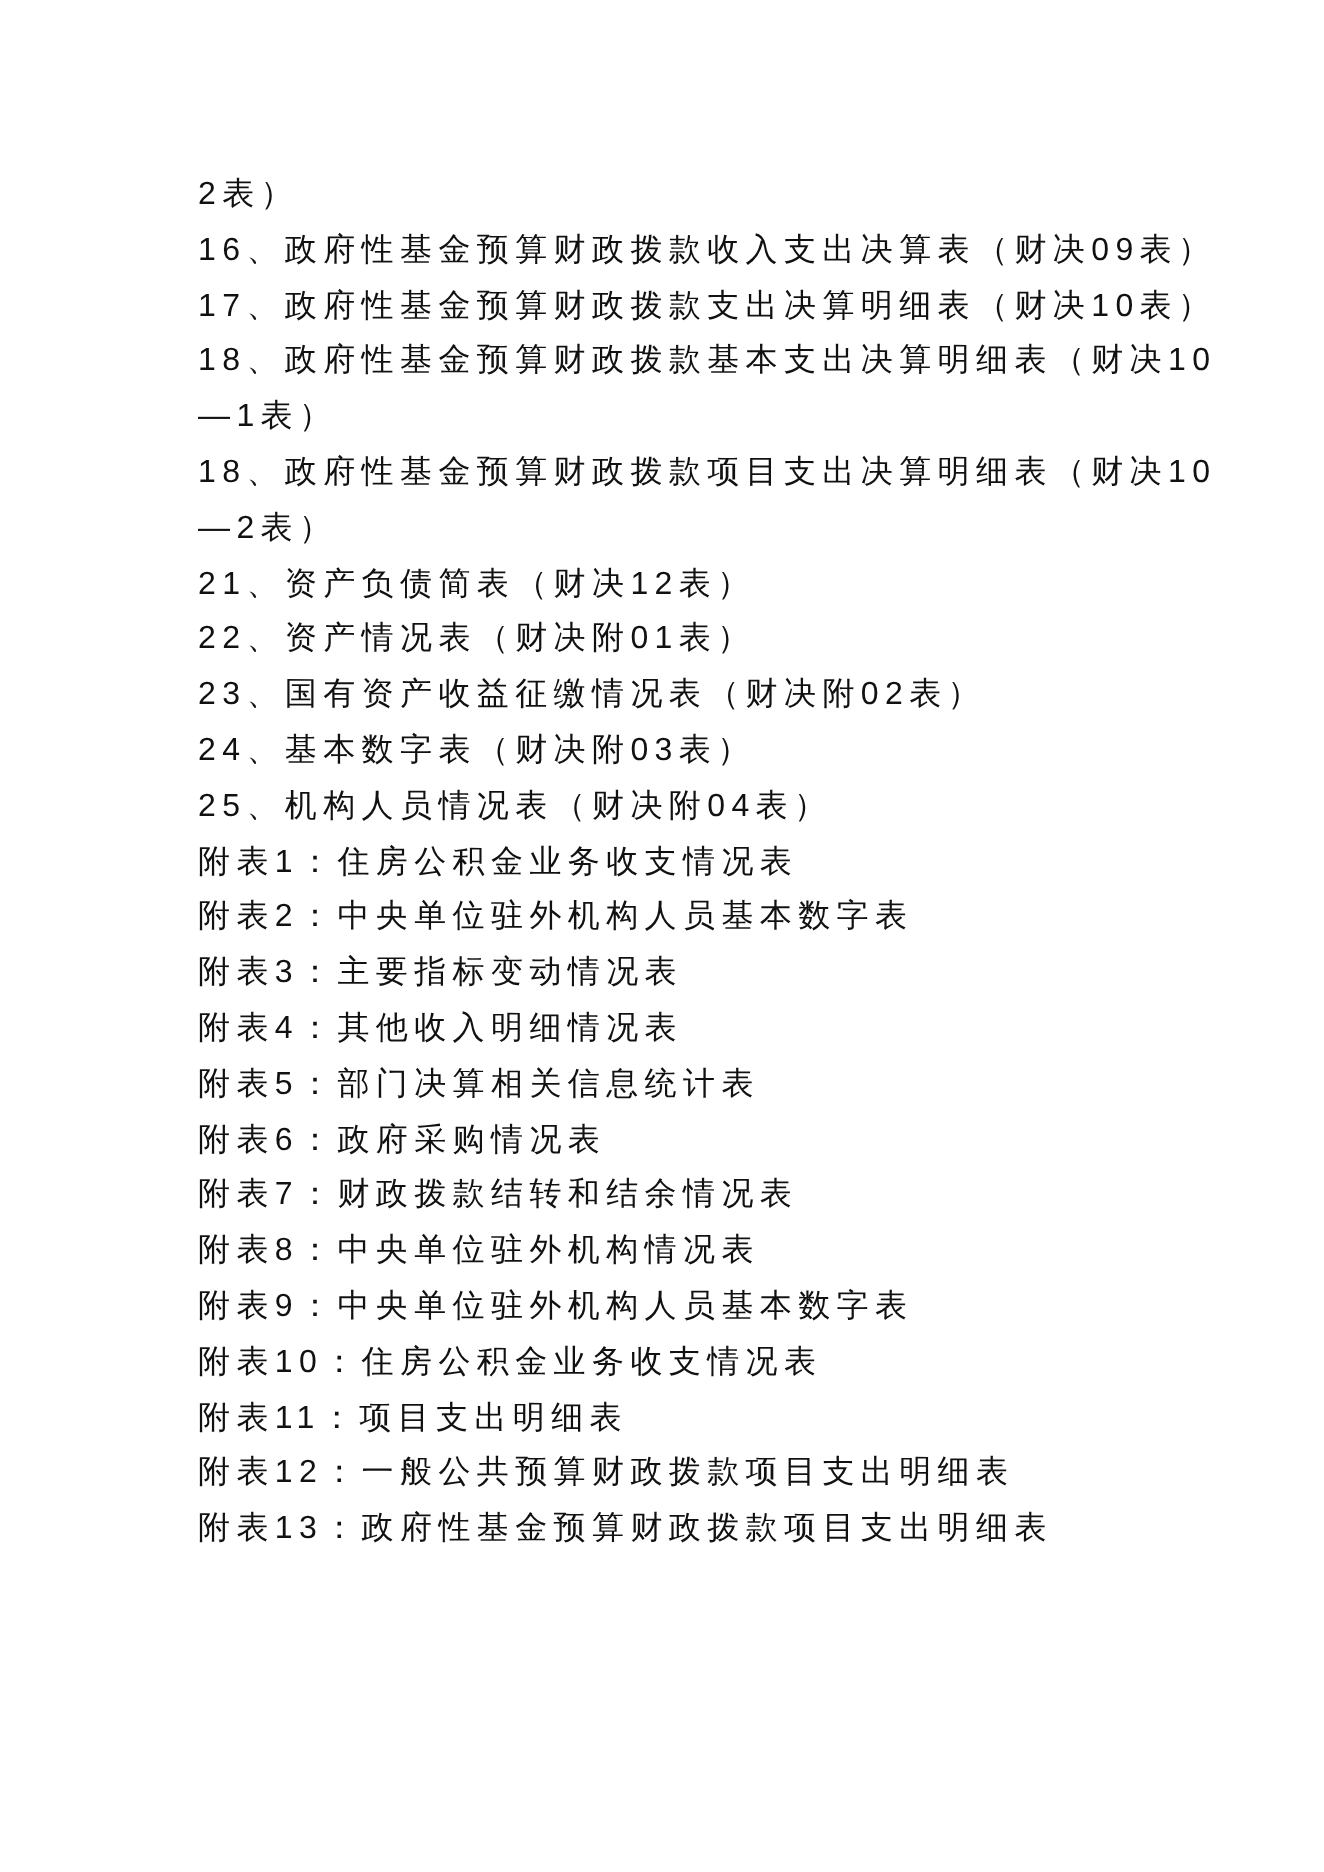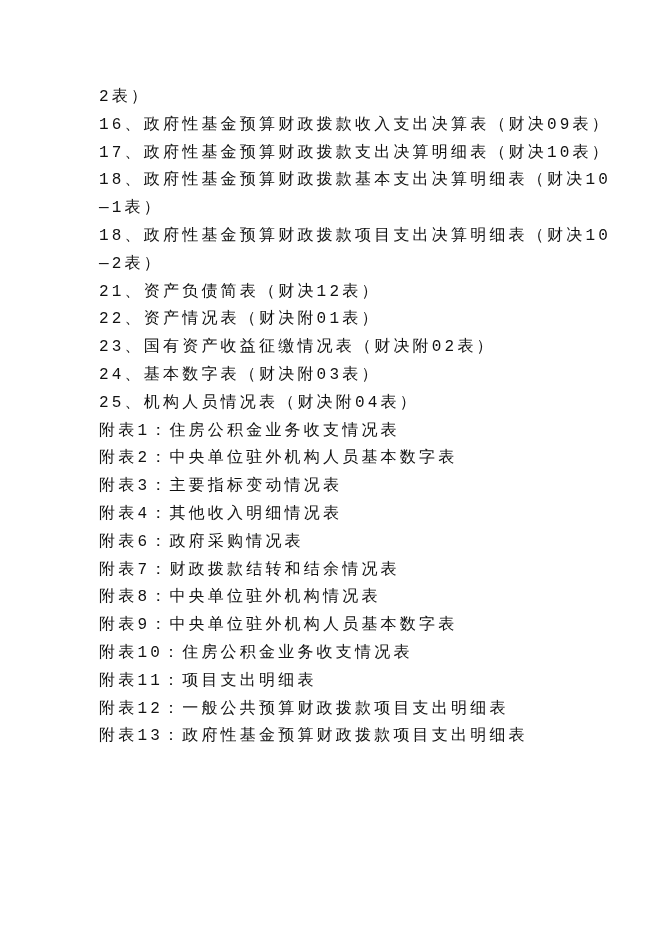--- a/index.html
+++ b/index.html
@@ -13,21 +13,21 @@
       position: relative;
       overflow: hidden;
     }
     .page {
       position: absolute;
       left: 99px;
       top: 84px;
       width: 470px;
     }
     .line {
-      font-family: Liberation Mono, monospace;
+      font-family: Liberation Sans, sans-serif;
       font-size: 16px;
       line-height: 27.8px;
       height: 27.8px;
       color: #111111;
       letter-spacing: 3.2px;
       white-space: nowrap;
     }
   </style>
 </head>
 <body>
@@ -42,20 +42,21 @@
   <div class="line">—2表）</div>
   <div class="line">21、资产负债简表（财决12表）</div>
   <div class="line">22、资产情况表（财决附01表）</div>
   <div class="line">23、国有资产收益征缴情况表（财决附02表）</div>
   <div class="line">24、基本数字表（财决附03表）</div>
   <div class="line">25、机构人员情况表（财决附04表）</div>
   <div class="line">附表1：住房公积金业务收支情况表</div>
   <div class="line">附表2：中央单位驻外机构人员基本数字表</div>
   <div class="line">附表3：主要指标变动情况表</div>
   <div class="line">附表4：其他收入明细情况表</div>
+  <div class="line">附表5：部门决算相关信息统计表</div>
   <div class="line">附表6：政府采购情况表</div>
   <div class="line">附表7：财政拨款结转和结余情况表</div>
   <div class="line">附表8：中央单位驻外机构情况表</div>
   <div class="line">附表9：中央单位驻外机构人员基本数字表</div>
   <div class="line">附表10：住房公积金业务收支情况表</div>
   <div class="line">附表11：项目支出明细表</div>
   <div class="line">附表12：一般公共预算财政拨款项目支出明细表</div>
   <div class="line">附表13：政府性基金预算财政拨款项目支出明细表</div>
 </div>
 

